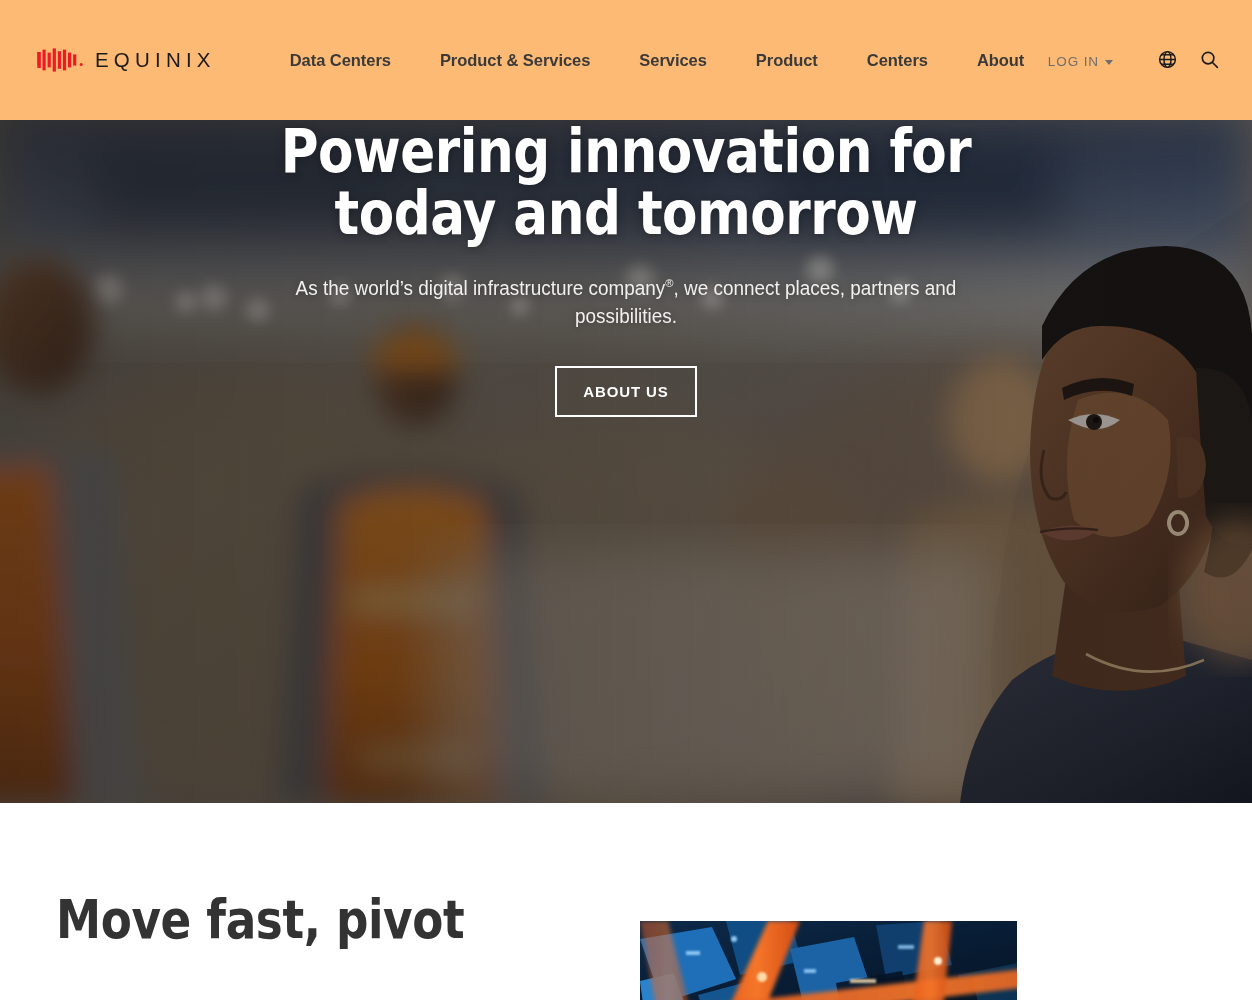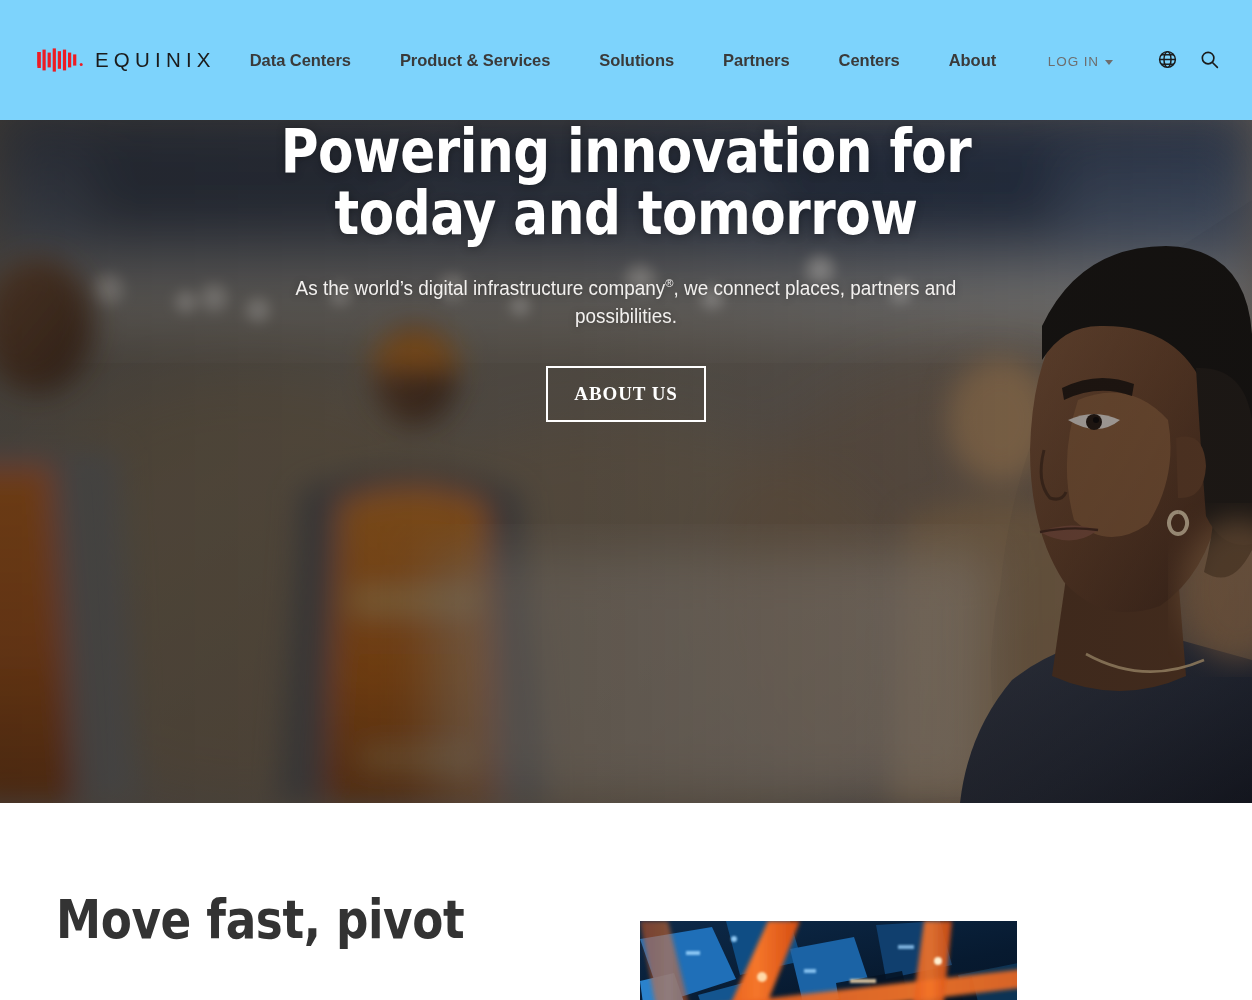--- a/index.html
+++ b/index.html
@@ -6,22 +6,23 @@
   html, body {
     width:1252px; height:1000px; overflow:hidden;
     background:#ffffff;
     font-family:"Liberation Sans", sans-serif;
     -webkit-font-smoothing:antialiased;
   }
 
   
   .header {
     position:relative; width:1252px; height:120px;
-    background:#7dd3fc; display:flex; align-items:center;
+    background:#fdba74; display:flex; align-items:center;
     z-index:20;
+    gap:40px;
   }
   .logo-wrap {
     display:flex; align-items:center;
     margin-left:36px; margin-right:34px;
     text-decoration:none;
   }
   .logo-mark { display:block; }
   .logo-word {
     font-size:20.5px; font-weight:400; color:#1b1b1b;
     letter-spacing:5.2px; margin-left:9px;
@@ -90,23 +91,23 @@
     text-align:center; font-weight:400;
     text-shadow:0 1px 8px rgba(0,0,0,0.35);
     transform:scaleX(0.97);
   }
   .hero-sub sup { font-size:11.5px; vertical-align:super; }
   .hero-cta {
     margin-top:35px;
     display:inline-flex; align-items:center; justify-content:center;
     min-width:130px; padding:15px 26px;
     border:2.5px solid #ffffff; background:transparent;
-    color:#ffffff; font-size:19px; font-weight:bold;
+    color:#ffffff; font-size:15px; font-weight:bold;
     letter-spacing:0.9px; text-decoration:none; cursor:pointer;
-    font-family:Liberation Serif, serif;
+    font-family:Liberation Sans, sans-serif;
   }
 
   
   .below {
     position:relative; width:1017px; height:197px;
     background:#ffffff; overflow:hidden;
   }
   .below-title {
     position:absolute; left:56px; top:87px;
     font-family:"DejaVu Sans Condensed","Liberation Sans Narrow","Liberation Sans",sans-serif;
@@ -142,22 +143,22 @@
           <circle cx="45.2" cy="17.6" r="1.5"></circle>
         </g>
       </svg>
     </span>
     <span class="logo-word">EQUINIX</span>
   </a>
 
   <nav class="nav">
     <a class="nav-item" href="#">Data Centers</a>
     <a class="nav-item" href="#">Product &amp; Services</a>
-    <a class="nav-item" href="#">Solutions</a>
-    <a class="nav-item" href="#">Partners</a>
+    <a class="nav-item" href="#">Services</a>
+    <a class="nav-item" href="#">Product</a>
     <a class="nav-item" href="#">Centers</a>
     <a class="nav-item" href="#">About</a>
   </nav>
 
   <div class="header-right">
     <a class="login" href="#">
       <span>LOG IN</span>
       <span class="caret"></span>
     </a>
     <button class="icon-btn">

